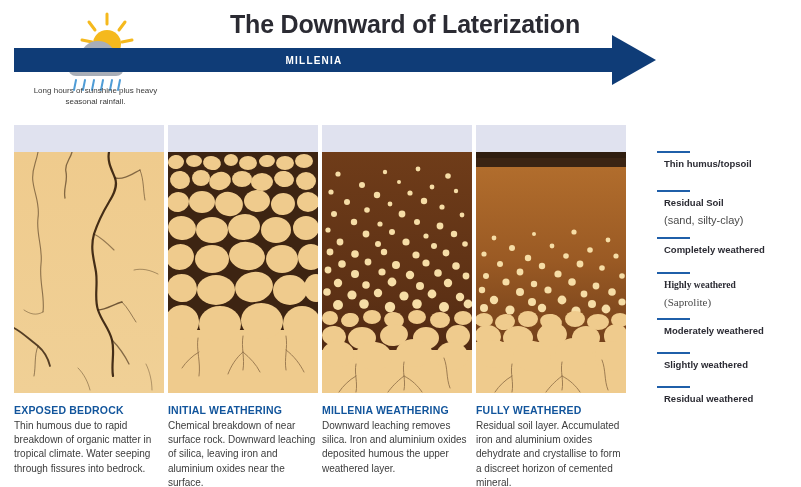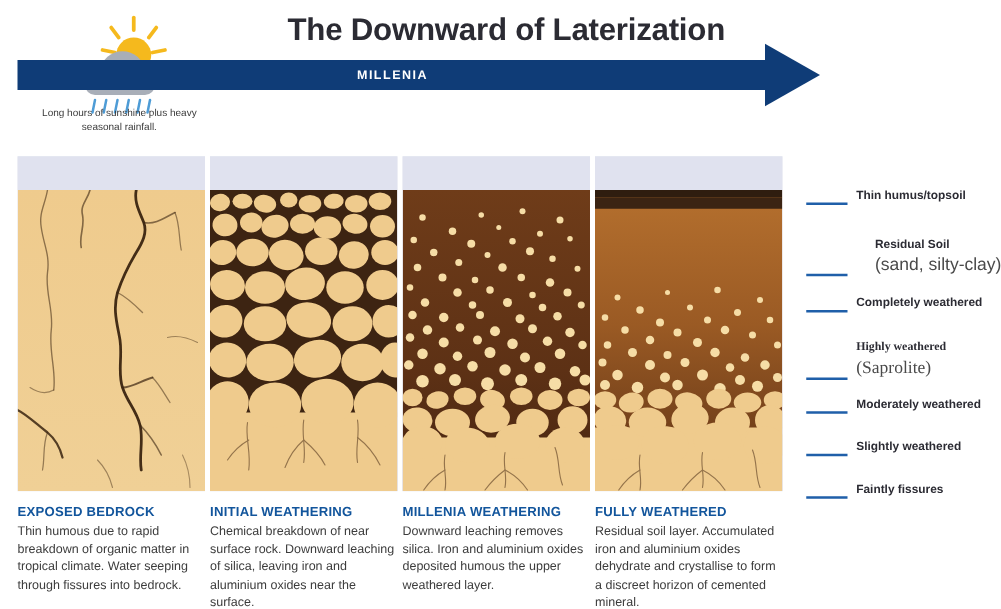--- a/index.html
+++ b/index.html
@@ -48,27 +48,27 @@
   .rock-svg{position:absolute;left:0;top:0;width:150px;height:241px;}
   
   .cap{position:absolute;top:404px;width:148px;}
   .cap h3{
     margin:0 0 3px 0;font-size:10.5px;font-weight:bold;color:#12559c;
     letter-spacing:0.2px;
   }
   .cap p{margin:0;font-size:10px;line-height:1.42;color:#3c3c3c;}
   
   #legend{position:absolute;left:645px;top:130px;width:156px;height:270px;}
-  .legend-row{position:absolute;left:0;display:flex;align-items:flex-end;}
+  .legend-row{position:absolute;left:12px;display:flex;align-items:flex-start;flex-direction:column;}
   .legend-line{
     width:33px;height:2px;background:#1f5fa9;margin-top:5px;flex:0 0 auto;
   }
   .legend-text{margin-left:7px;}
   .legend-main{font-size:9.5px;font-weight:bold;color:#2b2b33;line-height:1.25;white-space:nowrap;}
-  .legend-sub{font-size:14px;color:#4a4a4a;line-height:1.25;white-space:nowrap;}
+  .legend-sub{font-size:11px;color:#4a4a4a;line-height:1.25;white-space:nowrap;}
 </style>
 </head>
 <body>
 
 <div id="title">The Downward of Laterization</div>
 
 <div id="weather">
   <svg viewBox="0 0 90 100" width="90" height="100" aria-hidden="true">
     <g stroke="#f5b91d" stroke-width="3" stroke-linecap="round">
       <line x1="57" y1="8" x2="57" y2="18"></line>
@@ -421,21 +421,21 @@
   <p>Residual soil layer. Accumulated iron and aluminium oxides dehydrate and crystallise to form a discreet horizon of cemented mineral.</p>
 </div>
 
 <div id="legend">
   <div class="legend-row" style="top:16px;">
     <span class="legend-line"></span>
     <span class="legend-text">
       <span class="legend-main">Thin humus/topsoil</span>
     </span>
   </div>
-  <div class="legend-row" style="top:55px;gap:15px;">
+  <div class="legend-row" style="top:55px;">
     <span class="legend-line"></span>
     <span class="legend-text">
       <span class="legend-main">Residual Soil</span><br>
       <span class="legend-sub">(sand, silty-clay)</span>
     </span>
   </div>
   <div class="legend-row" style="top:102px;">
     <span class="legend-line"></span>
     <span class="legend-text">
       <span class="legend-main">Completely weathered</span>
@@ -456,16 +456,16 @@
   </div>
   <div class="legend-row" style="top:217px;">
     <span class="legend-line"></span>
     <span class="legend-text">
       <span class="legend-main">Slightly weathered</span>
     </span>
   </div>
   <div class="legend-row" style="top:251px;">
     <span class="legend-line"></span>
     <span class="legend-text">
-      <span class="legend-main">Faintly fissures</span>
+      <span class="legend-main">Residual weathered</span>
     </span>
   </div>
 </div>
 
 </body></html>

